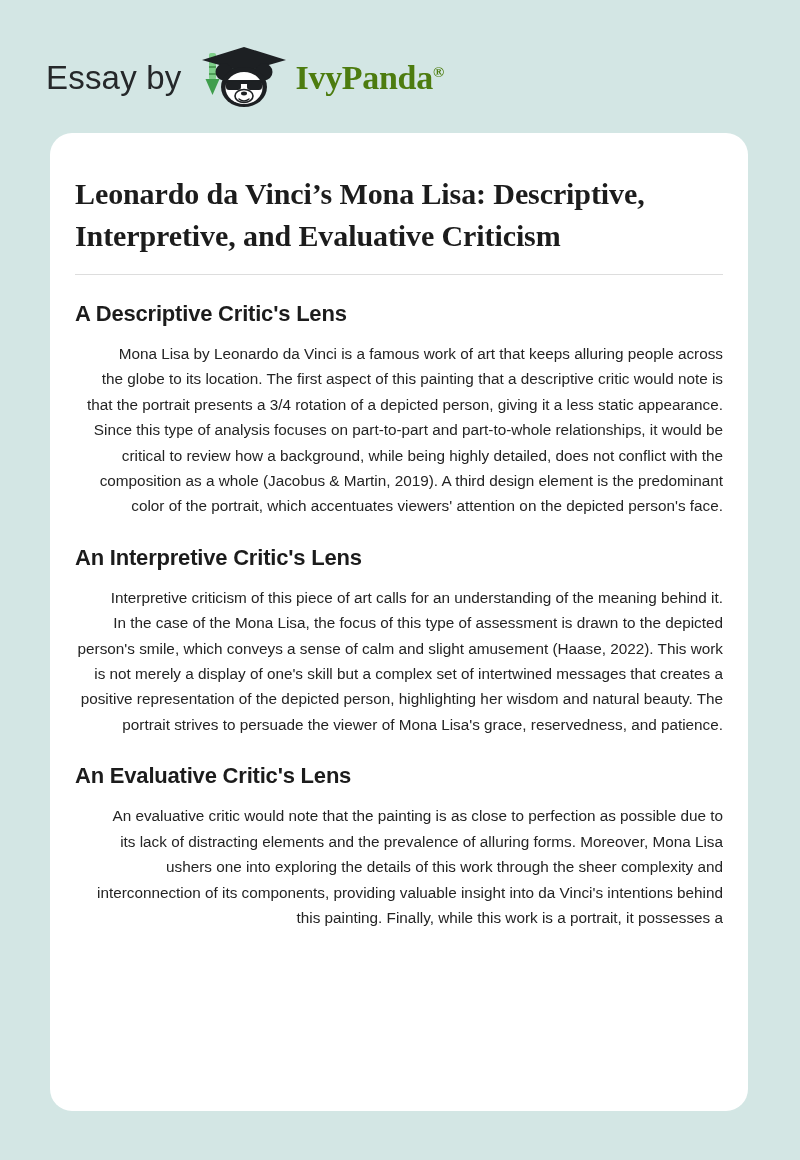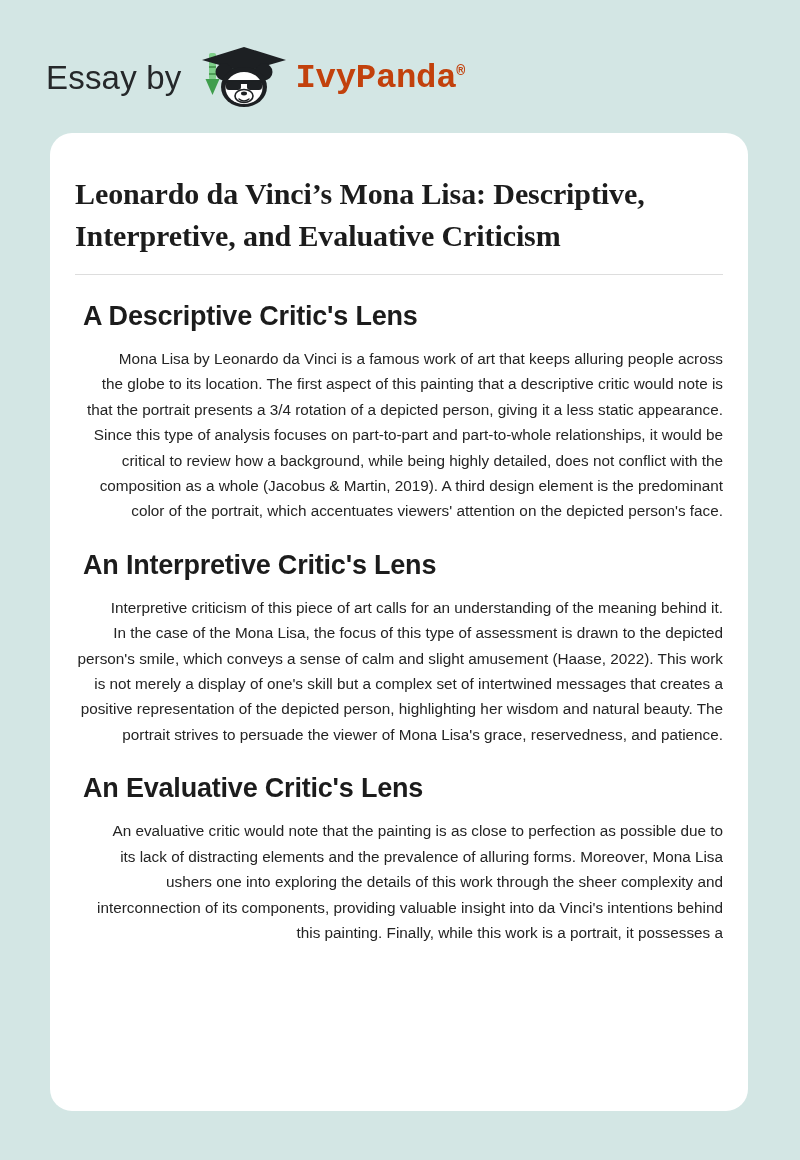--- a/index.html
+++ b/index.html
@@ -33,24 +33,24 @@
   .brand-logo-mark {
     width: 96px;
     height: 64px;
     margin-left: 14px;
     margin-right: 4px;
     position: relative;
     flex: 0 0 auto;
   }
   .brand-logo-mark svg { display: block; }
   .brand-wordmark {
-    font-family: Liberation Mono, monospace;
+    font-family: Liberation Serif, serif;
     font-size: 34px;
     font-weight: 700;
-    color: #c2410c;
+    color: #4d7c0f;
     letter-spacing: -0.3px;
     line-height: 1;
     position: relative;
     top: 1px;
   }
   .brand-wordmark .reg {
     font-size: 15px;
     vertical-align: super;
     font-weight: 700;
   }
@@ -108,24 +108,24 @@
 
   .divider {
     height: 1px;
     background: #dddddd;
     margin: 17px 0 0 0;
     border: 0;
   }
 
   .section-heading {
     font-family: "Liberation Sans", sans-serif;
-    font-size: 27px;
+    font-size: 22px;
     font-weight: 700;
     color: #1c1c1c;
-    margin: 26px 0 0 8px;
+    margin: 26px 0 0 0;
     letter-spacing: -0.2px;
   }
   .section-body {
     font-family: "Liberation Sans", sans-serif;
     font-size: 15.3px;
     line-height: 25.4px;
     color: #242424;
     margin: 14px 0 0 0;
     text-indent: 30px;
     text-align: right;

